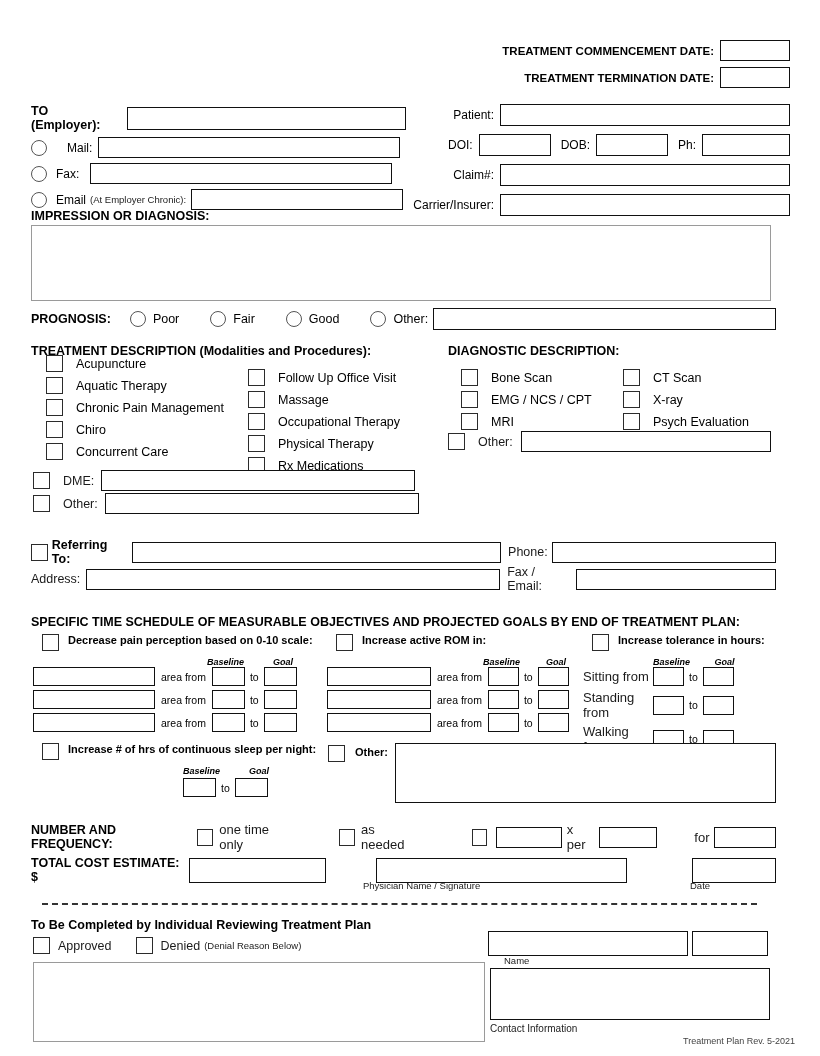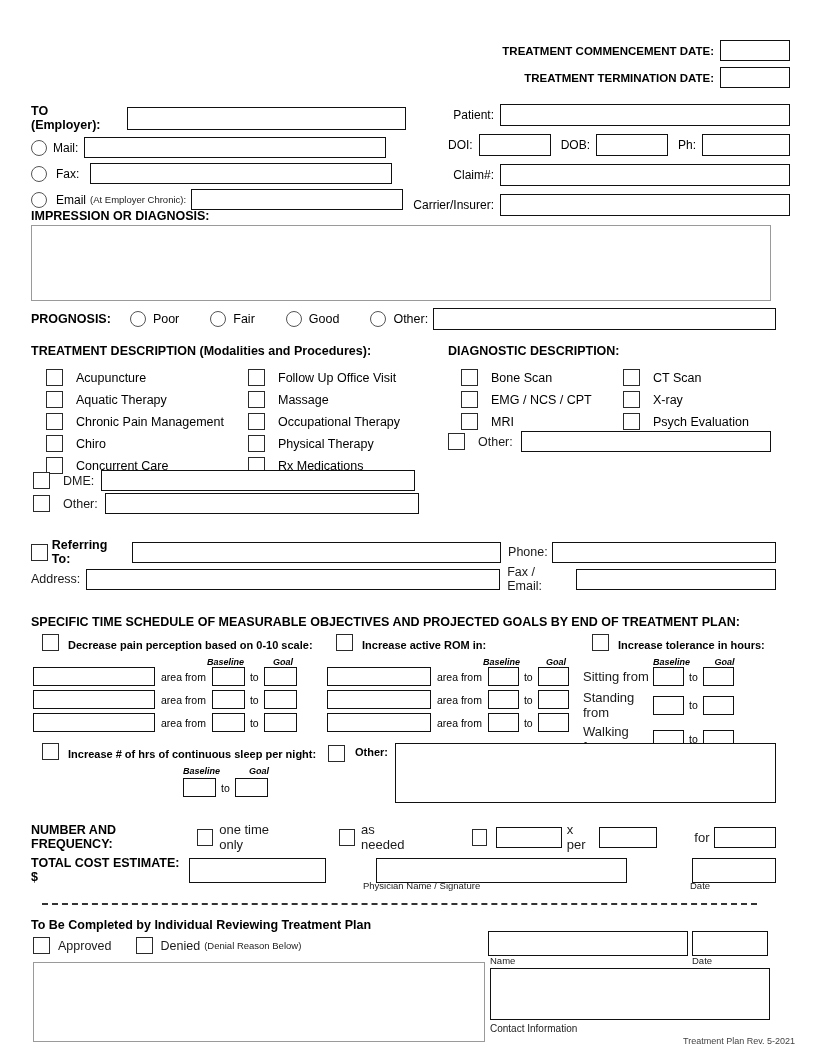--- a/index.html
+++ b/index.html
@@ -80,60 +80,60 @@
   #prog { left:31px; top:308px; width:745px; display:flex; align-items:center; }
   #prog .pg-lab { font-size:12.5px; font-weight:bold; margin-right:12px; }
   #prog .opt { display:flex; align-items:center; margin-right:24px; }
   #prog .opt span { margin-left:7px; font-size:12.5px; }
 
   
   #td-head { left:31px; top:344px; font-size:12.5px; font-weight:bold; }
   #dd-head { left:448px; top:344px; font-size:12.5px; font-weight:bold; }
   .chk-row { display:flex; align-items:center; height:21px; margin-bottom:1px; }
   .chk-row span { margin-left:13px; font-size:12.5px; }
-  #td-col1 { left:33px; top:367px; width:200px; }
+  #td-col1 { left:33px; top:353px; width:200px; }
   #td-col2 { left:235px; top:367px; width:200px; }
   #dd-col1 { left:448px; top:367px; width:160px; }
   #dd-col2 { left:610px; top:367px; width:180px; }
   #td-dme { left:33px; top:470px; display:flex; align-items:center; }
   #td-other { left:33px; top:493px; display:flex; align-items:center; }
   #dd-other { left:448px; top:431px; display:flex; align-items:center; }
 
   
   #ref-row { left:31px; top:538px; width:745px; display:flex; align-items:center; }
   #addr-row { left:31px; top:565px; width:745px; display:flex; align-items:center; }
 
   
   #sts-head { left:31px; top:615px; font-size:12.5px; font-weight:bold; }
   .goal-hdr { display:flex; align-items:center; }
   .goal-row { display:flex; align-items:center; margin-bottom:4px; }
   .goal-row .af { font-size:10.5px; margin:0 6px; }
   .goal-row .to { font-size:10.5px; margin:0 5px; }
   #grp1 { left:33px; top:634px; }
   #grp2 { left:327px; top:634px; }
   #grp3 { left:583px; top:634px; }
-  .grp-title { display:flex; align-items:flex-end; margin-bottom:6px; }
+  .grp-title { display:flex; align-items:flex-start; margin-bottom:6px; }
   .grp-title span { margin-left:9px; font-size:11px; font-weight:bold; }
   #sleep { left:33px; top:743px; }
   #other-blk { left:328px; top:743px; display:flex; align-items:flex-start; }
 
   
   #nf { left:31px; top:822px; width:745px; display:flex; align-items:center; }
   #cost { left:31px; top:856px; width:745px; display:flex; align-items:center; }
   #cost-caps { left:31px; top:880px; width:745px; }
 
   
   #dash { left:42px; top:903px; width:715px; border-top:2px dashed #333; }
 
   
   #rev-head { left:31px; top:918px; font-size:12.5px; font-weight:bold; }
   #rev-chks { left:33px; top:937px; display:flex; align-items:center; }
   #rev-box { left:33px; top:962px; width:452px; height:80px; }
   #name-row { left:488px; top:931px; display:flex; }
-  #name-caps { left:490px; top:955px; width:300px; display:flex; }
+  #name-caps { left:504px; top:955px; width:300px; display:flex;flex-direction:column; }
   #contact-box { left:490px; top:968px; width:280px; height:52px; }
   #contact-cap { left:490px; top:1023px; font-size:10px; }
   #rev { left:683px; top:1036px; font-size:9px; color:#444; }
 </style>
 </head>
 <body>
 
 <div class="page">
 
 
@@ -148,21 +148,21 @@
     </div>
   </div>
 
   <div class="abs" id="to-block">
     <div class="tb-row">
       <div class="lbl-b">TO (Employer):</div>
       <div class="bx" style="width:280px;height:23px;margin-left:6px;"></div>
     </div>
     <div class="tb-row">
       <span class="rdo"></span>
-      <div class="tl" style="margin-left:6px;text-align:right;">Mail:</div>
+      <div class="tl" style="margin-left:20px;text-align:right;">Mail:</div>
       <div class="bx" style="width:302px;height:21px;margin-left:6px;"></div>
     </div>
     <div class="tb-row">
       <span class="rdo"></span>
       <div class="tl" style="margin-left:9px;">Fax:</div>
       <div class="bx" style="width:302px;height:21px;margin-left:11px;"></div>
     </div>
     <div class="tb-row">
       <span class="rdo"></span>
       <div class="tl" style="margin-left:9px;">Email</div>

